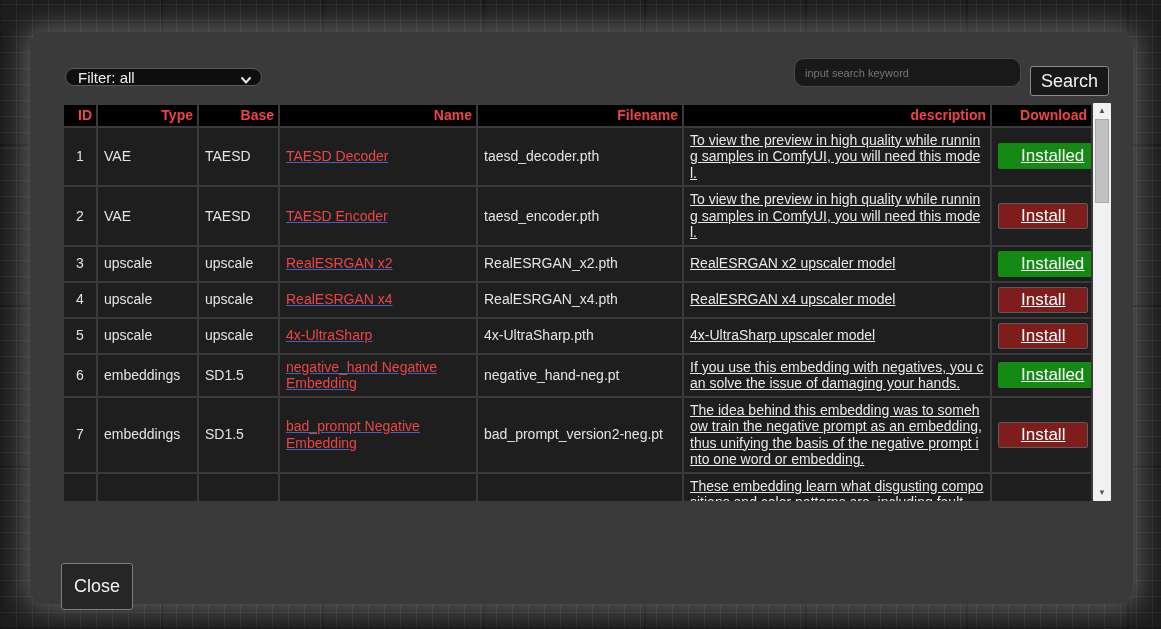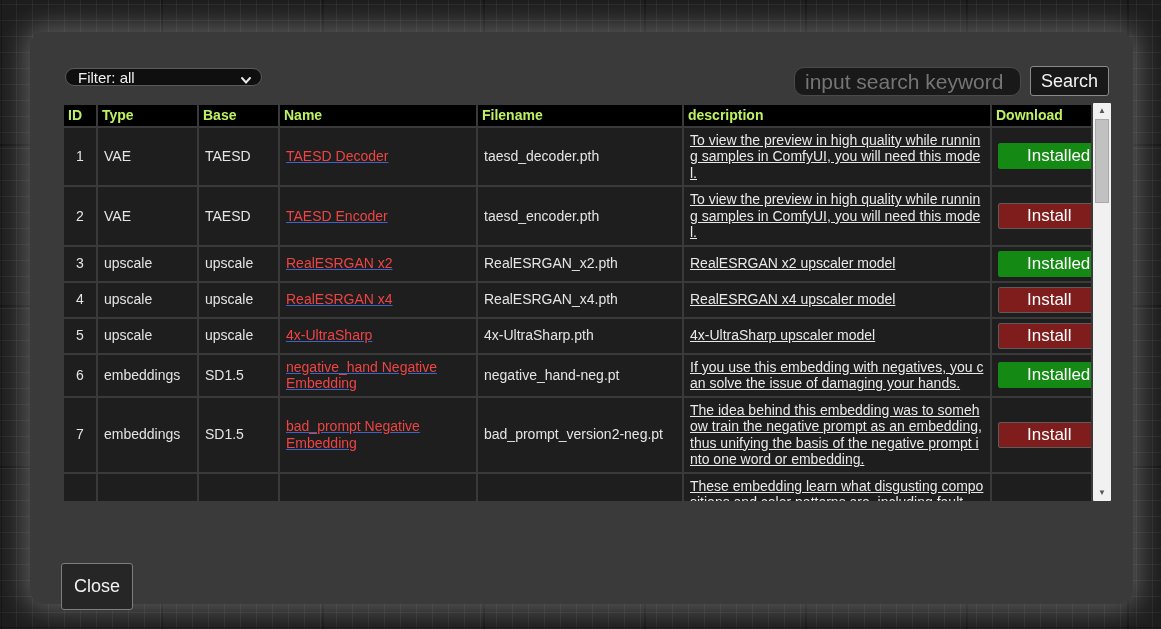--- a/index.html
+++ b/index.html
@@ -40,29 +40,29 @@
     font-family: "Liberation Sans", sans-serif;
     font-size: 15px;
   }
   .filter-chevron {
     position: absolute; right: 10px; top: 6px;
     pointer-events: none; color: #e8e8e8;
     width: 12px; height: 12px;
   }
 
   .search-input {
-    position: absolute; left: 764px; top: 35px;
+    position: absolute; left: 764px; top: 26px;
     width: 227px; height: 29px;
     background: #191919;
     border: 1px solid #4a4a4a;
     border-radius: 10px;
     color: #dddddd;
     padding: 0 10px;
     font-family: "Liberation Sans", sans-serif;
-    font-size: 21px;
+    font-size: 11px;
   }
   .search-input::placeholder { color: #757575; }
 
   .btn {
     font-family: "Liberation Sans", sans-serif;
     color: #f2f2f2;
     background: #181818;
     border: 1px solid #8a8a8a;
     border-radius: 3px;
     cursor: pointer;
@@ -90,23 +90,23 @@
     width: 1029px;
     border-collapse: separate;
     border-spacing: 2px;
     table-layout: fixed;
     font-size: 14px;
     line-height: 1.18;
     color: #e4e4e4;
   }
   table.models th {
     background: #000000;
-    color: #bef264;
+    color: #ef4444;
     font-weight: bold;
-    text-align: left;
+    text-align: right;
     padding: 2px 4px;
     overflow: hidden; white-space: nowrap;
   }
   table.models td {
     background: #1e1e1e;
     padding: 4px 6px;
     vertical-align: middle;
     overflow: hidden;
   }
   td.c-id { text-align: center; }
@@ -117,23 +117,24 @@
     font-weight: normal;
     text-decoration: underline;
     text-decoration-color: #3b63c8;
     cursor: pointer;
   }
   .dl-btn {
     font-family: "Liberation Sans", sans-serif;
     font-size: 17px;
     color: #ffffff;
     border-radius: 2px;
-    padding: 2px 28px;
+    padding: 2px 22px;
     min-width: 88px;
     cursor: pointer;
+    text-decoration: underline;
   }
   .dl-btn.install {
     background: #7f1d1d;
     border: 1px solid #5c5c5c;
   }
   .dl-btn.installed {
     background: #148a14;
     border: 1px solid #148a14;
   }
 

